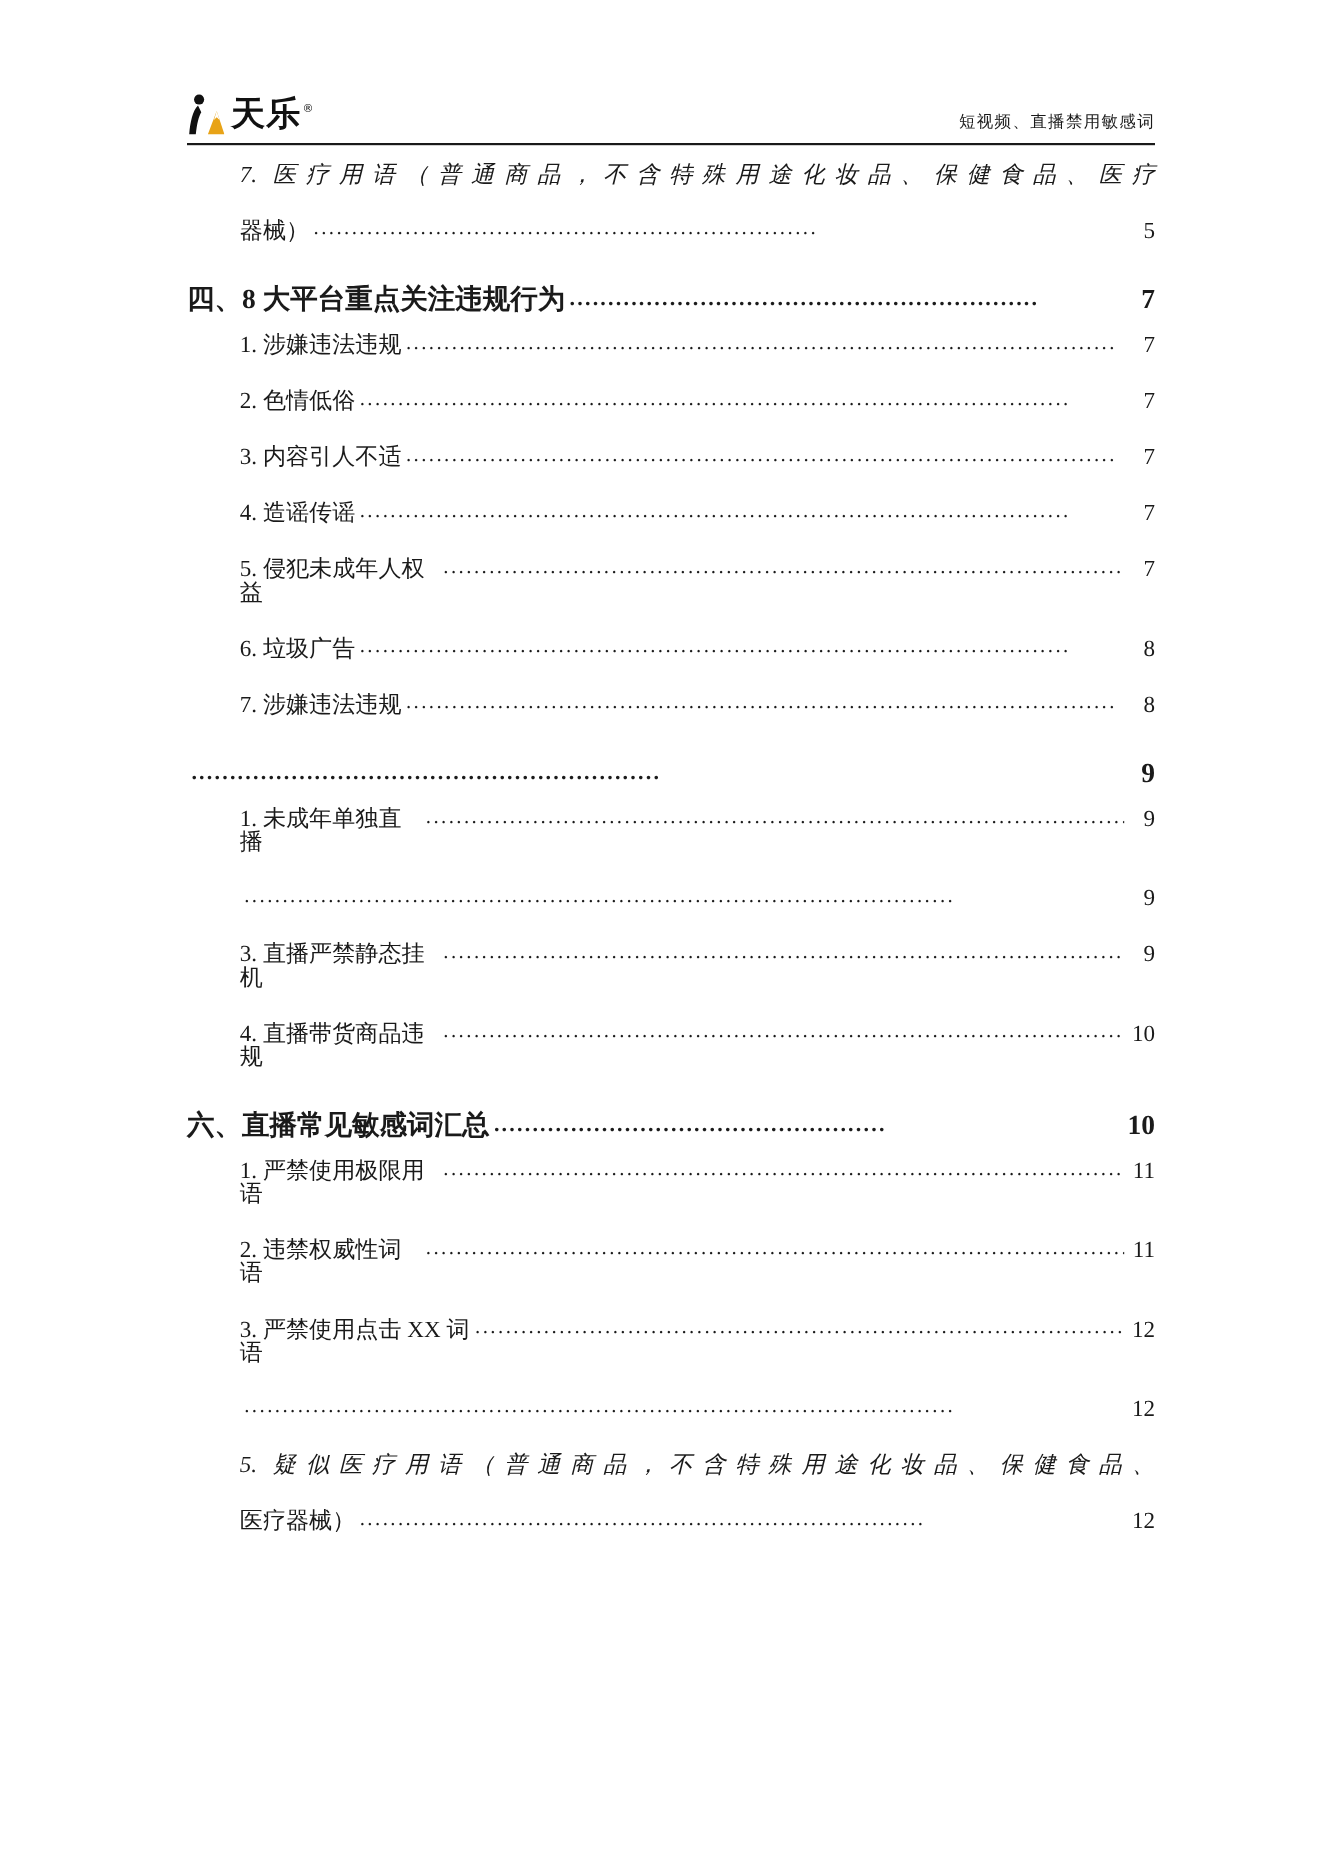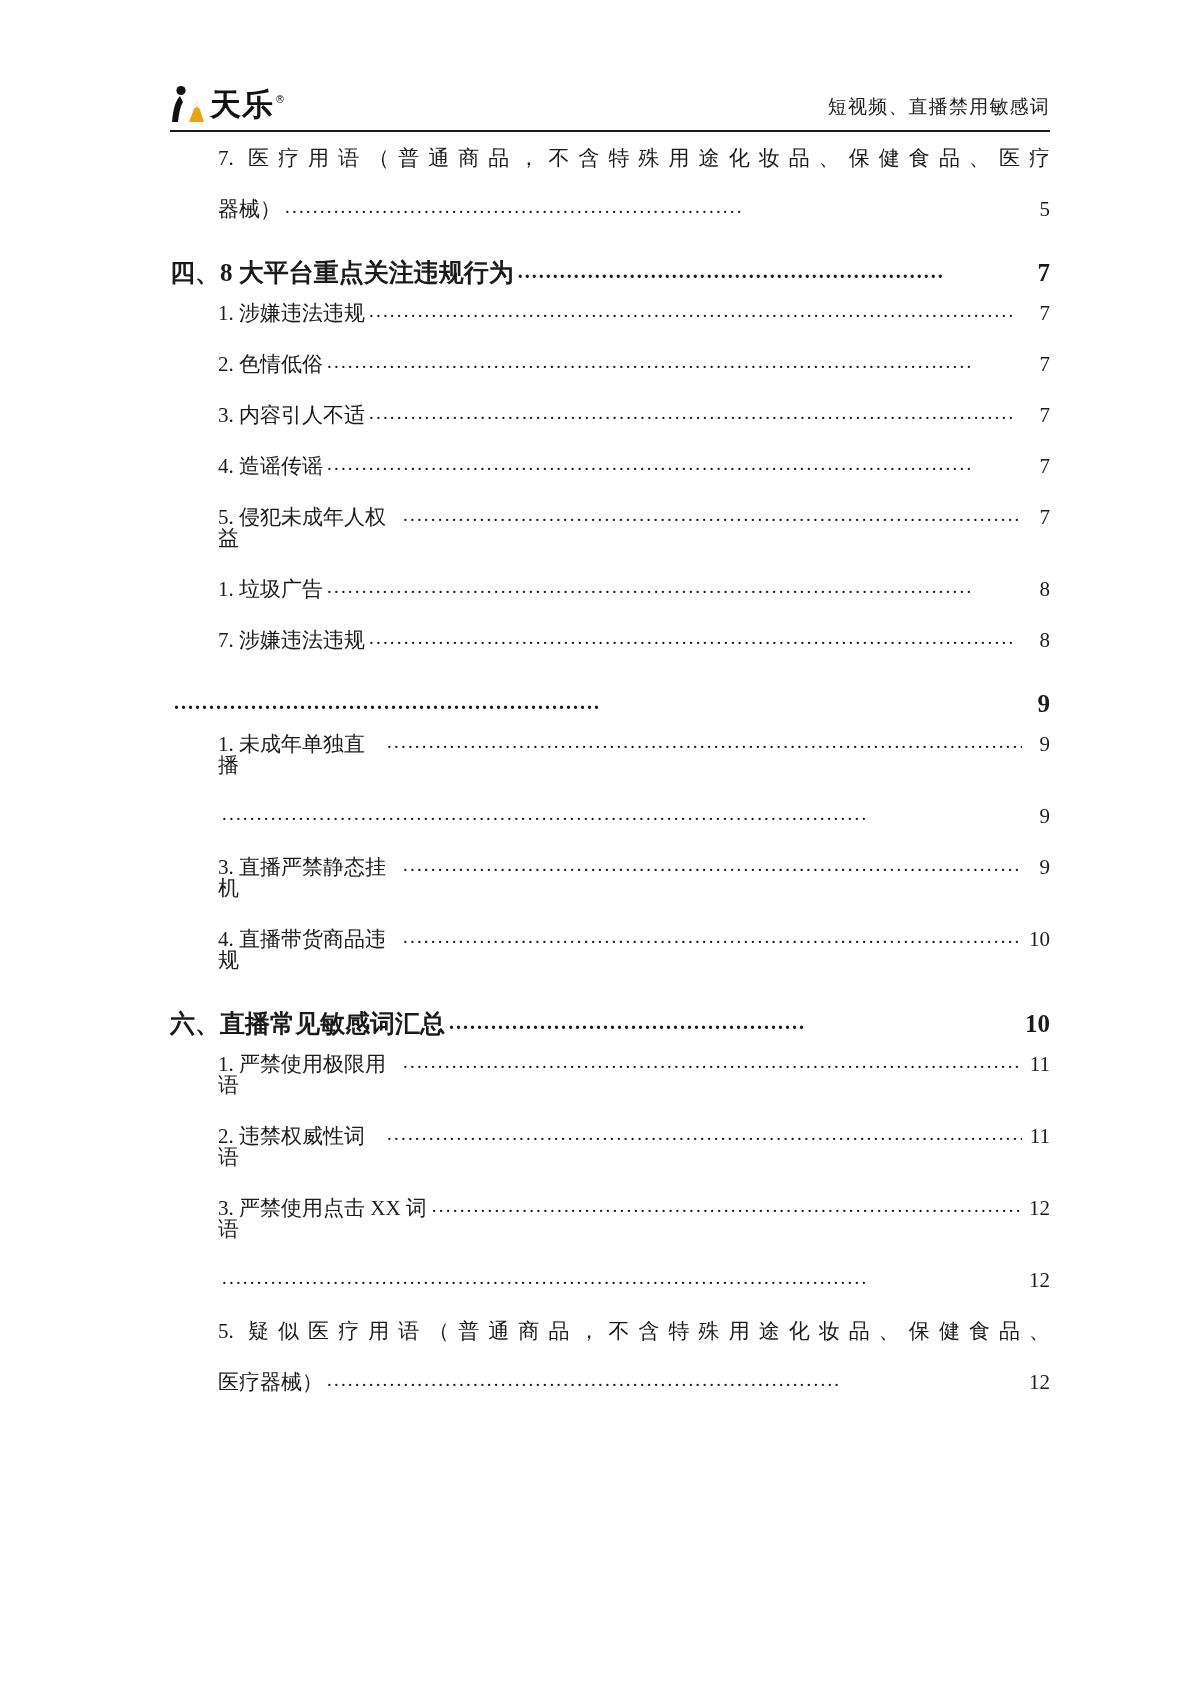--- a/index.html
+++ b/index.html
@@ -58,21 +58,21 @@
     position: relative;
   }
   .logo-reg {
     font-size: 10px;
     vertical-align: super;
     font-weight: normal;
     margin-left: 1px;
   }
   .header-right {
     font-family: "DejaVu Sans", "Liberation Sans", sans-serif;
-    font-size: 19px;
+    font-size: 15px;
     color: #1a1a1a;
     letter-spacing: 1.2px;
     padding-bottom: 4px;
     white-space: nowrap;
   }
 
   
   .toc {
     position: absolute;
     left: 170px;
@@ -142,20 +142,21 @@
     display: block;
     margin-bottom: 30px;
   }
   .wrap-entry .second-line {
     display: flex;
     align-items: baseline;
   }
   .wrap-entry-justify {
     text-align: justify;
     text-align-last: justify;
+    font-style: italic;
   }
 </style>
 </head>
 <body>
 
 <div class="page">
 
   <div class="header">
     <div class="logo-wrap">
       <span class="logo-mark">
@@ -207,21 +208,21 @@
       <span class="label">4. 造谣传谣</span>
       <span class="dots">.............................................................................................</span>
       <span class="page-num">7</span>
     </div>
     <div class="toc-row lvl2">
       <span class="label">5. 侵犯未成年人权益</span>
       <span class="dots">.............................................................................................</span>
       <span class="page-num">7</span>
     </div>
     <div class="toc-row lvl2">
-      <span class="label">1. 垃圾广告</span>
+      <span class="label">6. 垃圾广告</span>
       <span class="dots">.............................................................................................</span>
       <span class="page-num">8</span>
     </div>
     <div class="toc-row lvl2">
       <span class="label">7. 涉嫌违法违规</span>
       <span class="dots">.............................................................................................</span>
       <span class="page-num">8</span>
     </div>
 
     <div class="toc-row lvl1">

